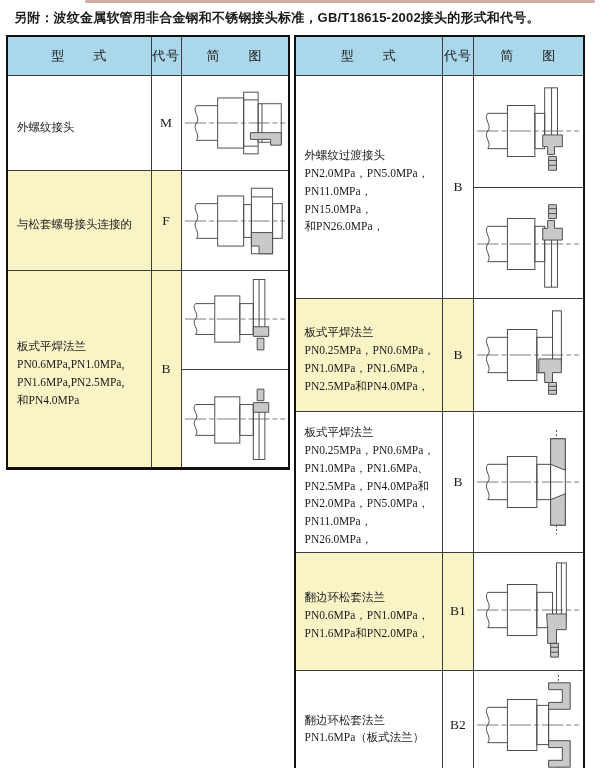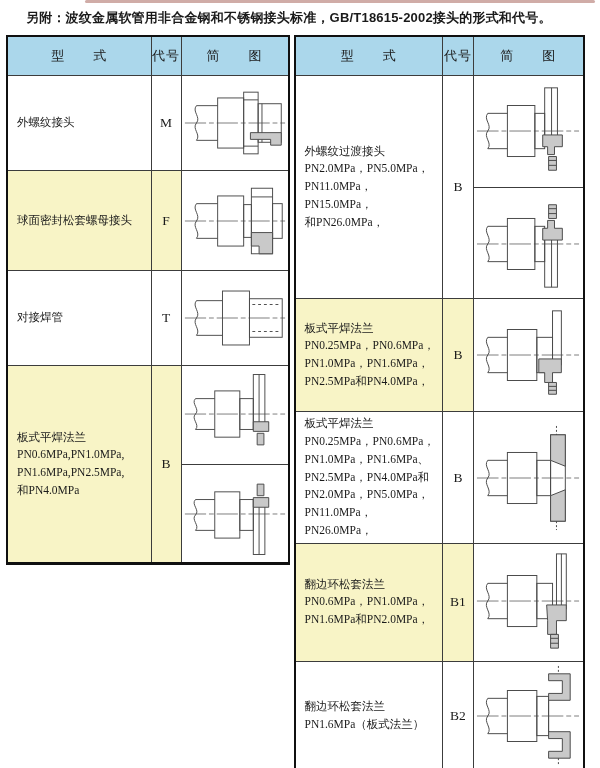--- a/index.html
+++ b/index.html
@@ -6,33 +6,33 @@
   body{
     width:600px;height:768px;background:#ffffff;position:relative;
     font-family:"Liberation Serif","DejaVu Serif",serif;color:#1a1a1a;
     overflow:hidden;
   }
   .top-artifact{position:absolute;top:0;left:85px;width:510px;height:3px;
     background:rgba(150,70,60,.45);border-radius:2px;}
   .page{padding:7px 6px 0 6px;}
   .doc-title{
     font-family:"Liberation Sans","DejaVu Sans",sans-serif;
-    font-weight:bold;font-size:13px;line-height:1.4;margin:2px 0 8px 20px;
+    font-weight:bold;font-size:13px;line-height:1.4;margin:2px 0 8px 8px;
     letter-spacing:.2px;white-space:nowrap;
   }
   .tables{display:flex;gap:4px;align-items:flex-start;}
   table{border-collapse:collapse;table-layout:fixed;
     border:2px solid #101010;border-bottom:3px solid #101010;}
   th,td{border:1px solid #3c3c3c;padding:0;overflow:hidden;}
   th{
     background:#abd7eb;font-weight:normal;font-size:13px;height:38px;
     vertical-align:middle;letter-spacing:1px;
   }
   .type-cell{
-    font-size:11.5px;line-height:1.55;padding:3px 3px 3px 9px;
+    font-size:11.5px;line-height:1.55;padding:12px 3px 3px 9px;
     vertical-align:middle;white-space:pre-line;word-break:break-word;margin-left:44px;
   }
   .code-cell{text-align:center;vertical-align:middle;font-size:13.5px;}
   .yellow{background:#f8f4c6;}
   .diag-cell{background:#ffffff;text-align:center;vertical-align:middle;padding:0;}
   .split{display:flex;flex-direction:column;width:100%;}
   .split .half{display:flex;align-items:center;justify-content:center;}
   .split .half.first{border-bottom:1px solid #3c3c3c;}
   svg.diag{display:block;margin:0 auto;}
   .ln{stroke:#4a4a4a;stroke-width:1;fill:none;}
@@ -74,51 +74,38 @@
             <rect class="ln" x="64" y="13" width="15" height="64"></rect>
             <path class="ln" d="M64 21 h15 M64 69 h15"></path>
             <rect class="ln" x="79" y="25" width="24" height="40"></rect>
             <line class="ln" x1="83" y1="25" x2="83" y2="65"></line>
             <path class="gray" d="M71 55 h32 v13 h-11 v-6 h-21 z"></path>
           </svg>
         </td>
       </tr>
 
       <tr style="height:100px">
-        <td class="type-cell yellow">球面密封松套螺母接头</td>
+        <td class="type-cell yellow">与松套螺母接头连接的</td>
         <td class="code-cell yellow">F</td>
         <td class="diag-cell">
           <svg class="diag" width="106" height="90" viewBox="0 0 110 90">
             <line class="cl" x1="3" y1="45" x2="107" y2="45" stroke-dasharray="22 3 5 3"></line>
             <path class="ln" d="M15 27 c-5 6 5 12 0 18 c-5 6 5 12 0 18 M15 27 h22 M15 63 h22"></path>
             <rect class="ln" x="37" y="19" width="27" height="52"></rect>
             <rect class="ln" x="64" y="28" width="8" height="34"></rect>
             <rect class="ln" x="72" y="11" width="22" height="68"></rect>
             <path class="ln" d="M72 20 h22 M72 70 h22"></path>
             <rect class="ln" x="94" y="27" width="10" height="36"></rect>
             <path class="gray" d="M72 57 h22 v22 h-14 v-8 h-8 z"></path>
           </svg>
         </td>
       </tr>
 
 
 
-      <tr style="height:95px">
-        <td class="type-cell">对接焊管</td>
-        <td class="code-cell">T</td>
-        <td class="diag-cell">
-          <svg class="diag" width="106" height="88" viewBox="0 0 110 90">
-            <line class="cl" x1="3" y1="45" x2="107" y2="45" stroke-dasharray="22 3 5 3"></line>
-            <path class="ln" d="M15 27 c-5 6 5 12 0 18 c-5 6 5 12 0 18 M15 27 h27 M15 63 h27"></path>
-            <rect class="ln" x="42" y="17" width="28" height="56"></rect>
-            <rect class="ln" x="70" y="25" width="34" height="40"></rect>
-            <path class="ln" d="M73 31 h28 M73 59 h28" stroke-dasharray="3 3"></path>
-          </svg>
-        </td>
-      </tr>
 
       <tr style="height:197px">
         <td class="type-cell yellow">板式平焊法兰
 PN0.6MPa,PN1.0MPa,
 PN1.6MPa,PN2.5MPa,
 和PN4.0MPa</td>
         <td class="code-cell yellow">B</td>
         <td class="diag-cell">
           <div class="split">
             <div class="half first" style="height:98px">

